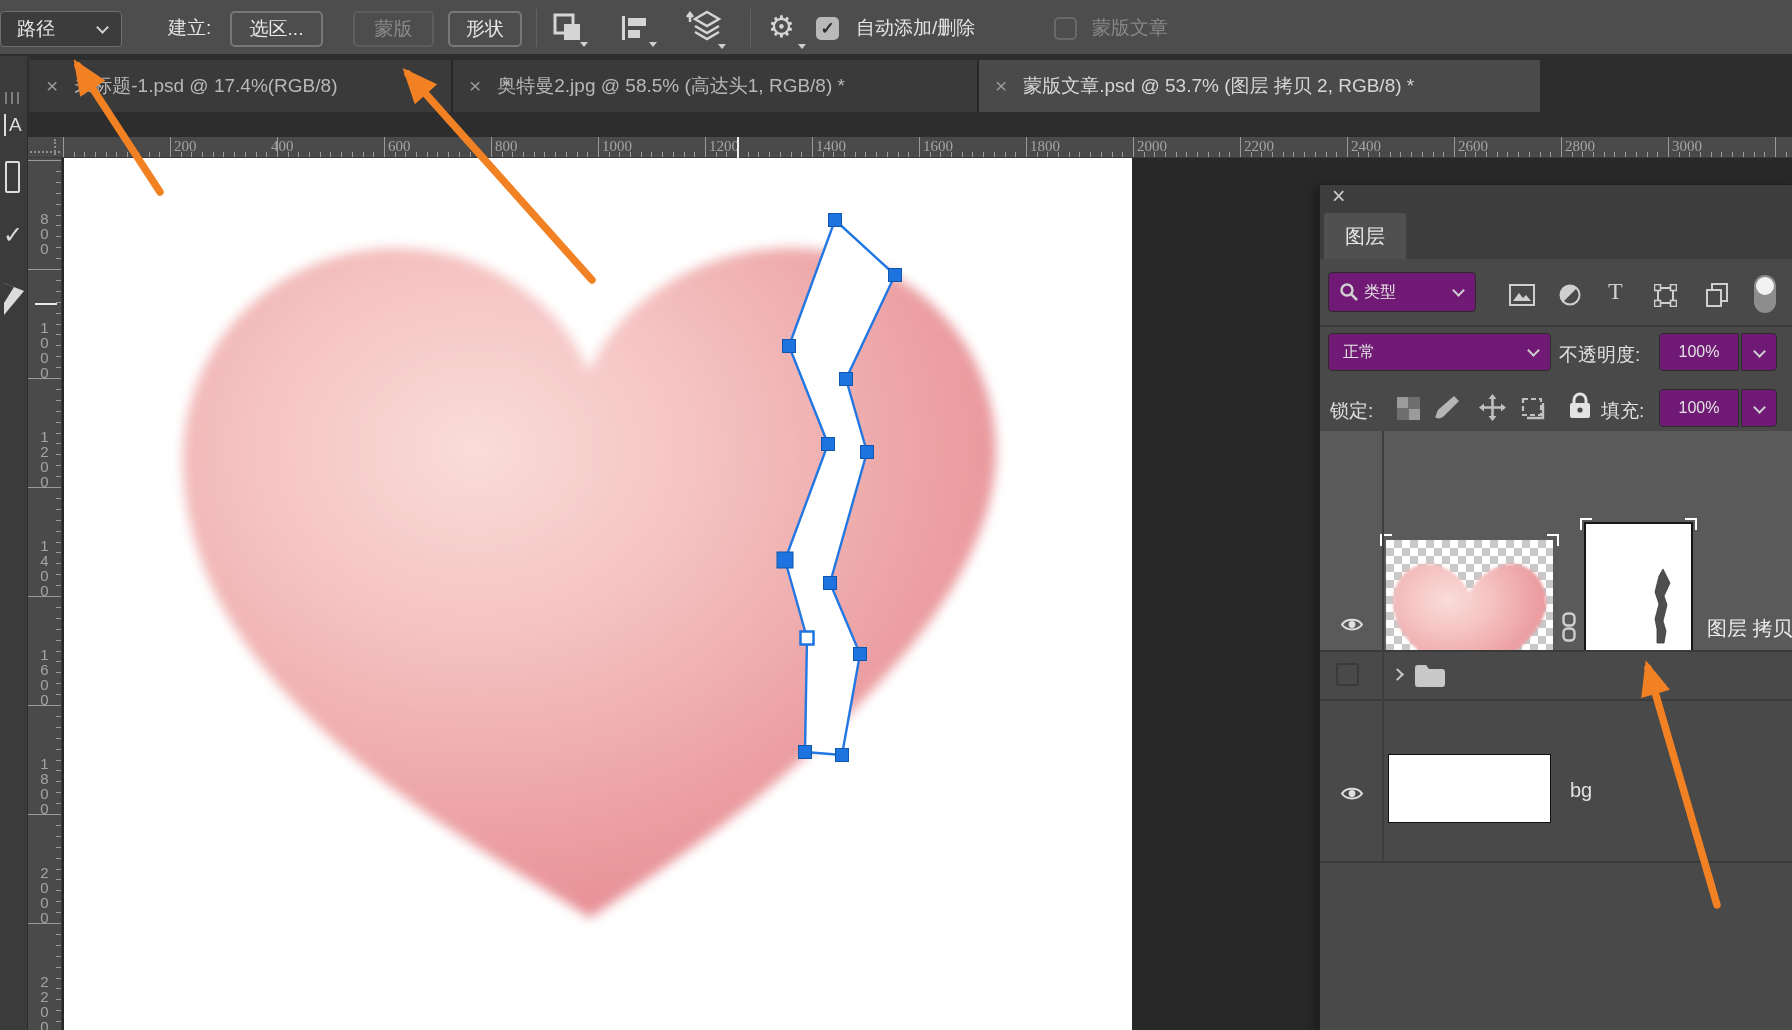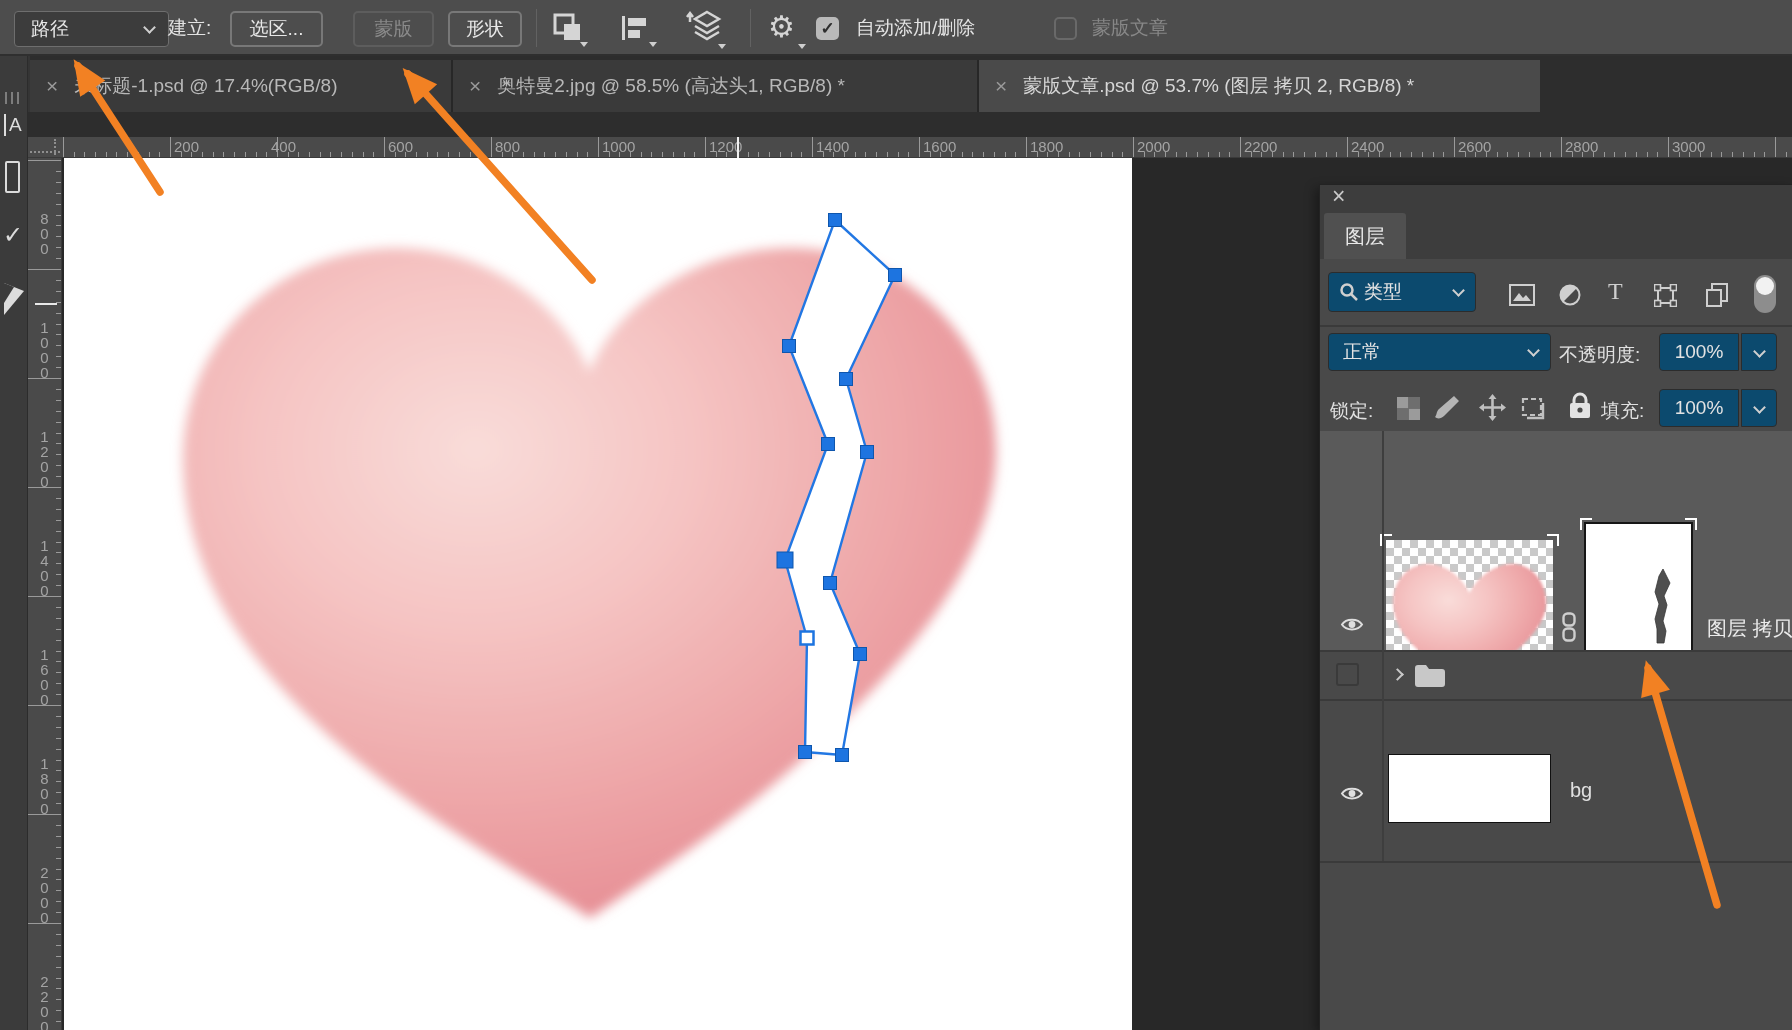--- a/index.html
+++ b/index.html
@@ -29,21 +29,21 @@
 
   
   .ruler-corner{position:absolute;left:28px;top:137px;width:34px;height:21px;background:#4a4a4a;border-bottom:1px solid #3a3a3a;}
   .ruler-corner:before{content:"";position:absolute;right:6px;top:2px;bottom:2px;border-right:2px dotted #8f8f8f;}
   .ruler-corner:after{content:"";position:absolute;left:2px;right:2px;bottom:4px;border-bottom:2px dotted #8f8f8f;}
   .h-ruler{position:absolute;left:62px;top:137px;width:1730px;height:21px;background:#4a4a4a;border-bottom:1px solid #3a3a3a;
     background-image:
       repeating-linear-gradient(to right,#9a9a9a 0 1px,transparent 1px 10.7px),
       repeating-linear-gradient(to right,#9a9a9a 0 1px,transparent 1px 107px);
     background-size:100% 5px,100% 21px;background-position:1px bottom,1px top;background-repeat:repeat-x;}
-  .rlabel{position:absolute;top:1px;font-size:15px;color:#a4a4a4;}
+  .rlabel{position:absolute;top:1px;font-size:15px;color:#a4a4a4;font-family:Liberation Serif, serif;}
   .v-ruler{position:absolute;left:28px;top:158px;width:34px;height:872px;background:#4a4a4a;border-right:1px solid #3a3a3a;
     background-image:
       repeating-linear-gradient(to bottom,#9a9a9a 0 1px,transparent 1px 10.9px),
       repeating-linear-gradient(to bottom,#9a9a9a 0 1px,transparent 1px 109px);
     background-size:5px 100%,34px 100%;background-position:right 2px,left 2px;background-repeat:repeat-y;}
   .vlabel{position:absolute;left:8px;writing-mode:vertical-lr;text-orientation:upright;font-size:15px;color:#a4a4a4;letter-spacing:-2px;}
   .ruler-mark-h{position:absolute;left:675px;top:0;width:2px;height:21px;background:#efefef;}
   .ruler-mark-v{position:absolute;left:7px;top:145px;width:22px;height:2px;background:#e9e9e9;}
 
   
@@ -56,21 +56,21 @@
   .canvas{position:absolute;left:64px;top:158px;width:1068px;height:872px;background:#ffffff;}
   .canvas svg{position:absolute;left:0;top:0;}
 
   
   .layers-panel{position:absolute;left:1319px;top:184px;width:473px;height:846px;background:#494949;border-left:1px solid #232323;border-top:1px solid #232323;box-shadow:-4px 4px 10px rgba(0,0,0,.35);}
   .lp-header{position:absolute;left:0;top:0;width:473px;height:28px;background:#3d3d3d;}
   .lp-close{position:absolute;left:12px;top:-2px;color:#c9c9c9;font-size:23px;}
   .lp-tabrow{position:absolute;left:0;top:28px;width:473px;height:46px;background:#3d3d3d;}
   .lp-tab{position:absolute;left:4px;top:0;width:82px;height:46px;background:#505050;border-radius:3px 3px 0 0;display:flex;align-items:center;justify-content:center;color:#e8e8e8;font-size:20px;}
   .lp-body{position:absolute;left:0;top:74px;width:473px;height:772px;background:#494949;}
-  .lp-well{position:absolute;background:#0c4a6e;border:1px solid #2c2c2c;border-radius:4px;display:flex;align-items:center;color:#e3e3e3;font-size:19px;}
+  .lp-well{position:absolute;background:#701a75;border:1px solid #2c2c2c;border-radius:4px;display:flex;align-items:center;color:#e3e3e3;font-size:16px;}
   .lp-text{position:absolute;color:#e0e0e0;font-size:19px;white-space:nowrap;}
   .lp-sep{position:absolute;left:0;width:473px;height:2px;background:#3a3a3a;}
   .lp-icon{position:absolute;color:#cfcfcf;}
   .row-selected{position:absolute;left:0;top:246px;width:473px;height:219px;background:#5a5a5a;}
   .row-plain{position:absolute;left:0;width:473px;background:#494949;}
   .eye-col-div{position:absolute;left:62px;top:246px;width:2px;height:430px;background:#3e3e3e;}
   .thumb{position:absolute;}
   .checker{background-color:#fff;background-image:
       linear-gradient(45deg,#c9c9c9 25%,transparent 25%,transparent 75%,#c9c9c9 75%),
       linear-gradient(45deg,#c9c9c9 25%,transparent 25%,transparent 75%,#c9c9c9 75%);
@@ -88,21 +88,21 @@
 
   
   #arrows{position:absolute;left:0;top:0;z-index:50;pointer-events:none;}
 </style>
 </head>
 <body>
 
 <div id="stage">
 
   <div class="options-bar">
-    <div class="ob-well" style="left:14px;width:155px;">
+    <div class="ob-well" style="left:0;width:122px;">
       <span style="margin-left:16px;">路径</span>
       <span class="chev" style="position:absolute;right:14px;top:16px;"></span>
     </div>
     <span class="ob-label" style="left:168px;">建立:</span>
     <button class="ob-btn" style="left:230px;width:93px;">选区...</button>
     <button class="ob-btn disabled" style="left:353px;width:81px;">蒙版</button>
     <button class="ob-btn" style="left:448px;width:74px;">形状</button>
     <div class="ob-sep" style="left:536px;"></div>
 
     <svg class="ob-icon" style="left:552px;top:12px;" width="36" height="34" viewBox="0 0 36 34">

